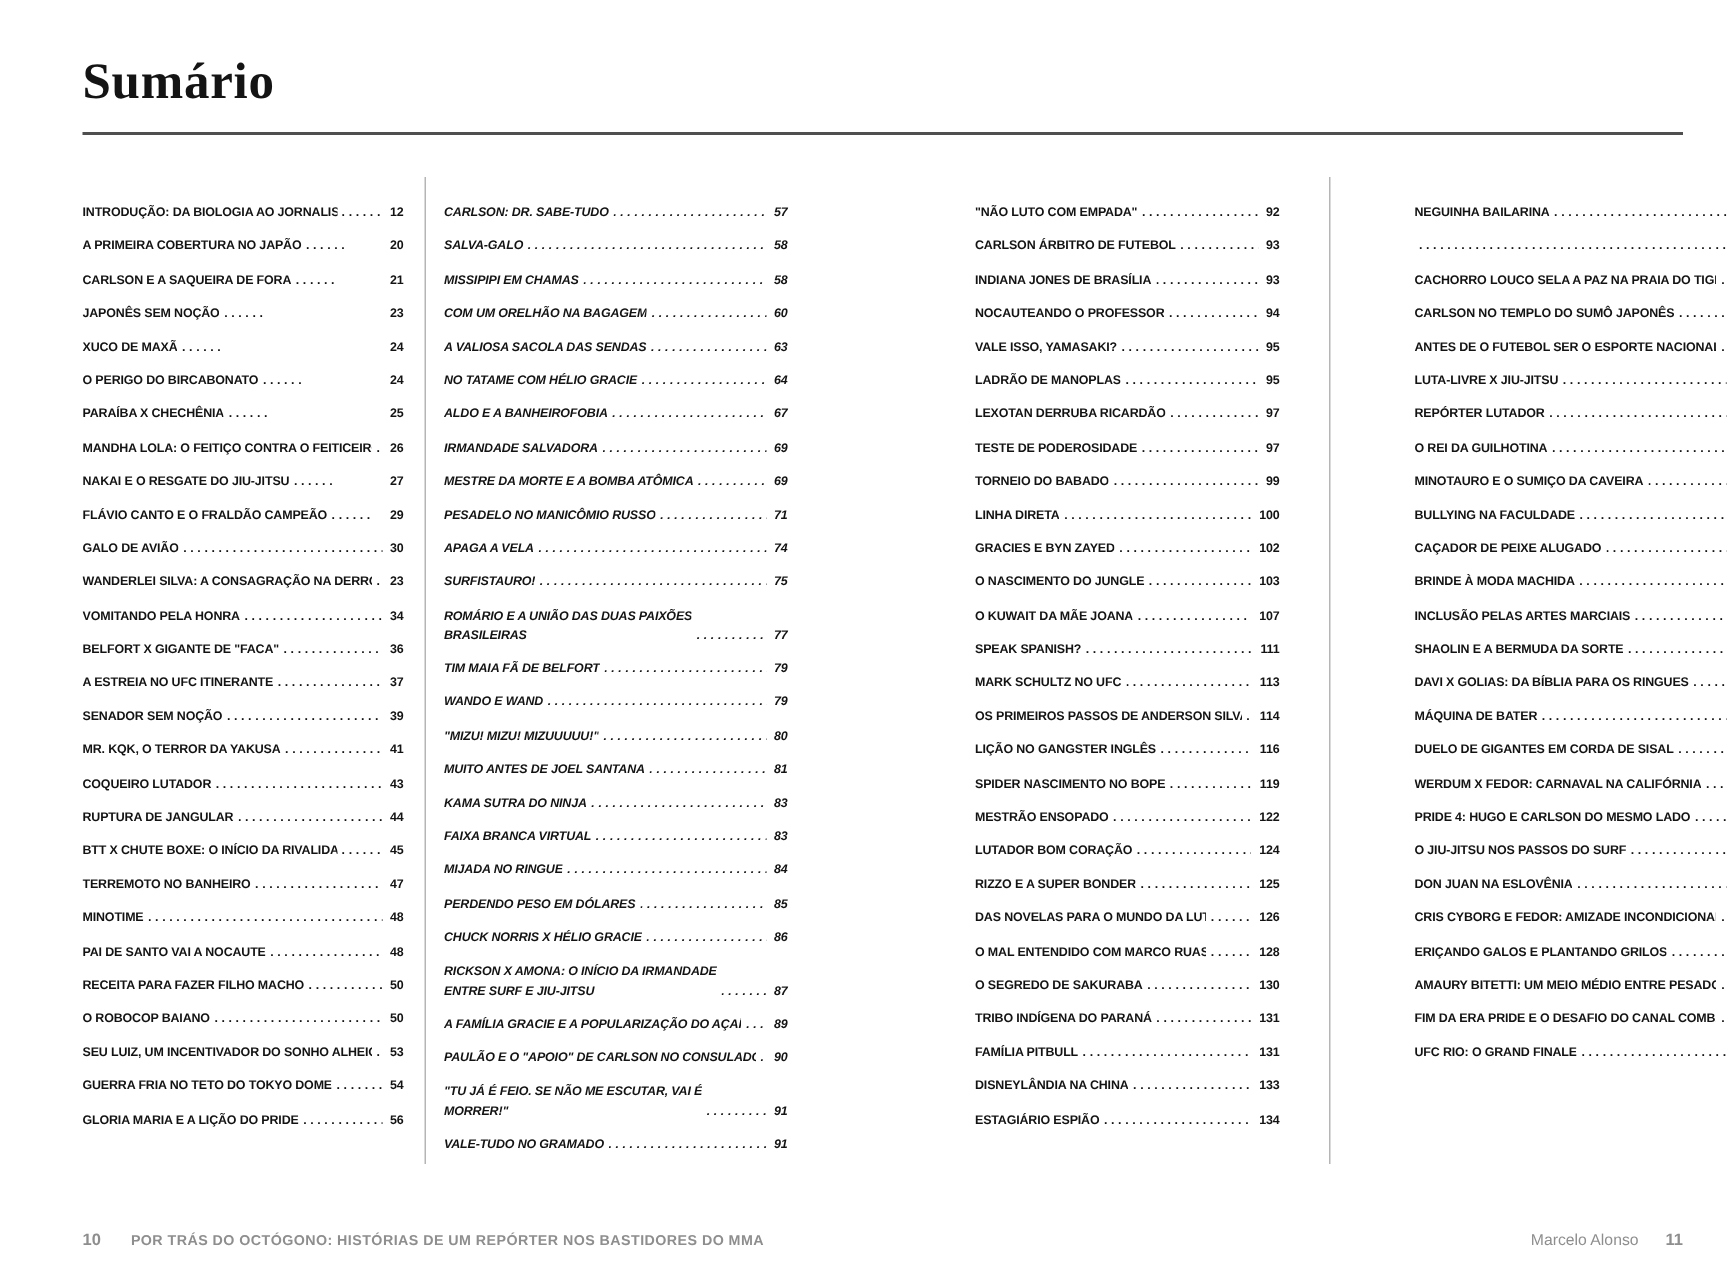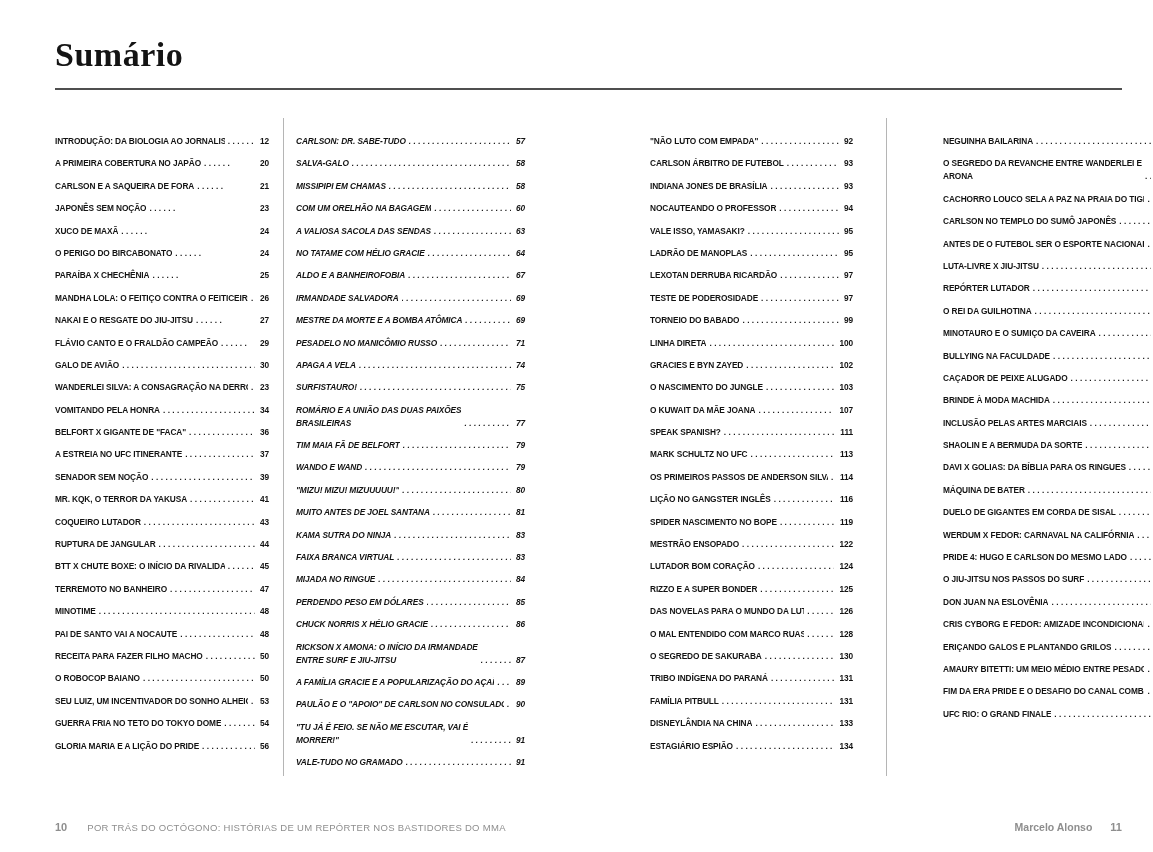--- a/index.html
+++ b/index.html
@@ -59,22 +59,22 @@
     position:absolute; left:55px; top:821px;
     display:flex; align-items:baseline; gap:20px;
     color:#8e8e8e;
   }
   .footer-right {
     position:absolute; right:31px; top:821px;
     display:flex; align-items:baseline; gap:18px;
     color:#8e8e8e;
   }
   .fpage { font-size:11px; font-weight:700; }
-  .ftitle { font-size:9.5px; font-weight:400; letter-spacing:0.3px; }
-  .fauthor { font-size:10.5px; font-weight:700; }
+  .ftitle { font-size:9.5px; font-weight:700; letter-spacing:0.3px; }
+  .fauthor { font-size:10.5px; font-weight:400; }
 </style>
 </head>
 <body>
 
 <div class="sheet">
   <h1 class="page-title">Sumário</h1>
   <div class="title-rule"></div>
 
   <div class="col c1">
       <div class="toc-row">
@@ -509,21 +509,20 @@
         <span class="toc-page">134</span>
       </div>
     </div>
   <div class="col c4">
       <div class="toc-row">
         <span class="toc-title">NEGUINHA BAILARINA</span>
         <span class="dots"></span>
         <span class="toc-page">136</span>
       </div>
       <div class="toc-row">
-        <span class="toc-title"><span>O SEGREDO DA REVANCHE ENTRE WANDERLEI E</span><br><span>ARONA</span></span>
         <span class="dots"></span>
         <span class="toc-page">137</span>
       </div>
       <div class="toc-row">
         <span class="toc-title">CACHORRO LOUCO SELA A PAZ NA PRAIA DO TIGRE</span>
         <span class="dots"></span>
         <span class="toc-page">138</span>
       </div>
       <div class="toc-row">
         <span class="toc-title">CARLSON NO TEMPLO DO SUMÔ JAPONÊS</span>

